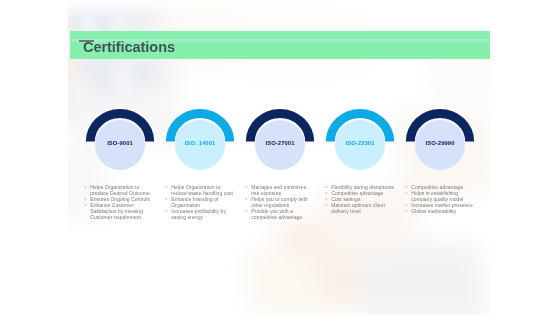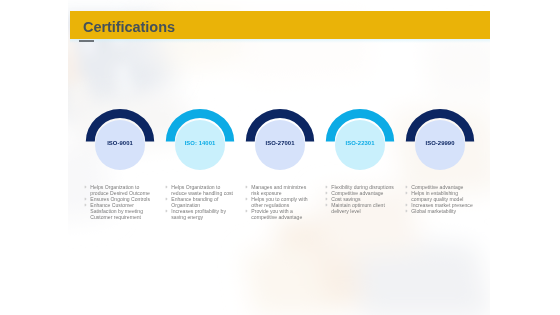--- a/index.html
+++ b/index.html
@@ -79,21 +79,21 @@
         <path d="M176 252 L244 246 L262 315 L186 315 Z" fill="#fcf7f0"></path>
         <path d="M286 234 L408 246 L424 318 L294 318 Z" fill="#f1f2f4"></path>
         <path d="M250 192 L344 188 L352 252 L258 258 Z" fill="#fbf6f1"></path>
         <path d="M324 112 L420 110 L434 190 L338 200 Z" fill="#fbf7f2"></path>
         <path d="M-30 150 L34 144 L44 216 L-30 222 Z" fill="#f8f8f9"></path>
         <path d="M356 36 L428 34 L436 94 L362 98 Z" fill="#fcfbfa"></path>
       </g>
     </svg>
   </div>
 
-  <div class="title-bar" id="titleBar" style="background: #eab308;">
+  <div class="title-bar" id="titleBar" style="background: #86efac; margin-top: 20px;">
     <div class="title-text" style="color: rgb(68, 81, 90);">Certifications</div>
   </div>
   <div class="title-shadow"></div>
   <div class="title-underline" id="titleRule" style="background: rgb(110, 117, 123);"></div>
 
   <div class="badges" id="badges">
       <div class="badge" style="left: 85px;">
         <div class="inner" style="background:#d6e2fa"></div>
         <svg class="ring" viewBox="0 0 70 32.5">
           <path d="M0.8 32.5 A34.2 32.5 0 0 1 69.2 32.5 L60.2 32.5 A25.2 23.5 0 0 0 9.8 32.5 Z" fill="#0c2662"></path>

